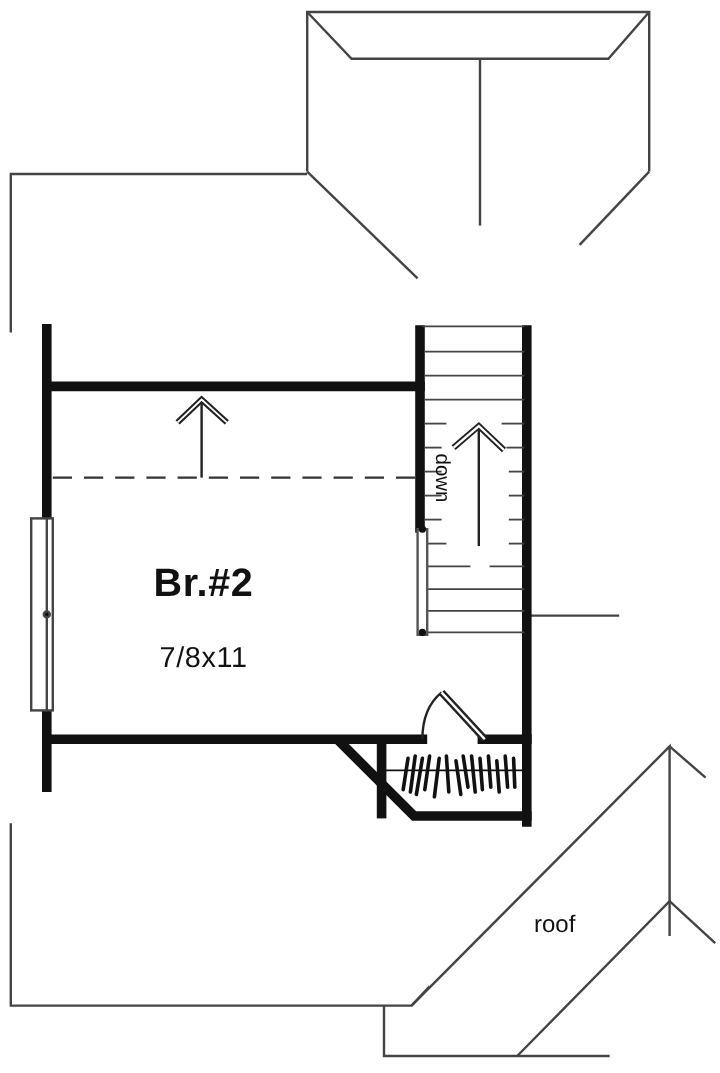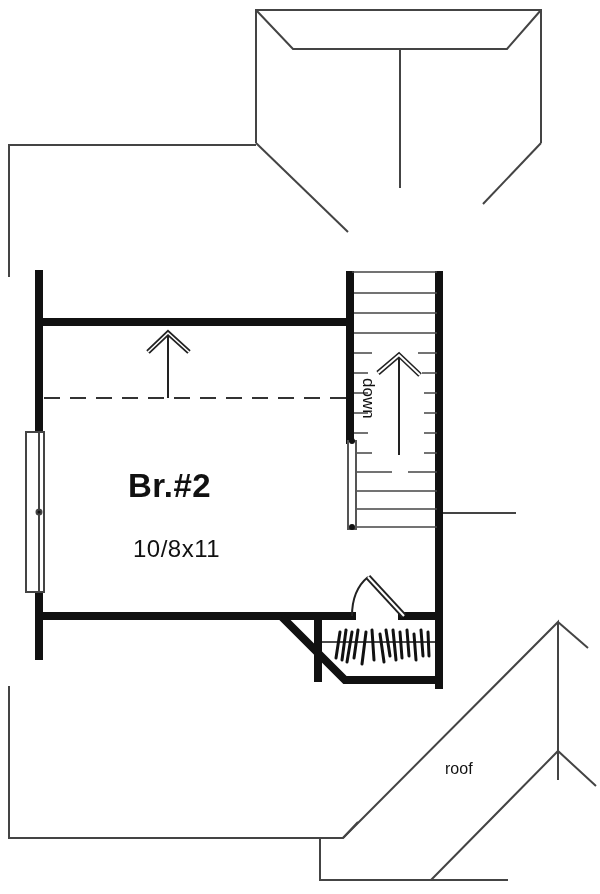--- a/index.html
+++ b/index.html
@@ -1,21 +1,21 @@
 <!DOCTYPE html>
 <html><head>
 <meta charset="utf-8">
 <style>
   html, body { margin: 0; padding: 0; background: #ffffff; }
   body { width: 600px; height: 894px; position: relative; overflow: hidden; }
   #plan { position: absolute; left: 0; top: 0; width: 600px; height: 894px; }
   .label { position: absolute; color: #111111; font-family: "Liberation Sans", sans-serif; white-space: nowrap; }
   .room-name { left: 128px; top: 467px; font-size: 33px; font-weight: bold; letter-spacing: 0.5px; }
   .room-dim { left: 133px; top: 535px; font-size: 24px; letter-spacing: 0.5px; }
-  .roof-label { left: 445px; top: 760px; font-size: 16px; }
+  .roof-label { left: 445px; top: 760px; font-size: 20px; }
   .down-label { left: 378px; top: 378px; font-size: 17px; transform-origin: 0 0; transform: translate(0,0) rotate(90deg); }
 </style>
 </head>
 <body>
 
 <svg id="plan" viewBox="0 0 600 894" xmlns="http://www.w3.org/2000/svg">
 
   <g fill="none" stroke="#444" stroke-width="2" stroke-linejoin="miter">
 
     <polyline points="256,143 256,10 541,10 541,143"></polyline>
@@ -117,15 +117,15 @@
     <line x1="393" y1="630" x2="396" y2="660"></line>
     <line x1="400" y1="632" x2="402" y2="658"></line>
     <line x1="407" y1="630" x2="409" y2="656"></line>
     <line x1="414" y1="634" x2="416" y2="660"></line>
     <line x1="421" y1="630" x2="423" y2="656"></line>
     <line x1="428" y1="632" x2="429" y2="656"></line>
   </g>
 </svg>
 
 <div class="label room-name">Br.#2</div>
-<div class="label room-dim">10/8x11</div>
+<div class="label room-dim">7/8x11</div>
 <div class="label down-label">down</div>
 <div class="label roof-label">roof</div>
 
 </body></html>

